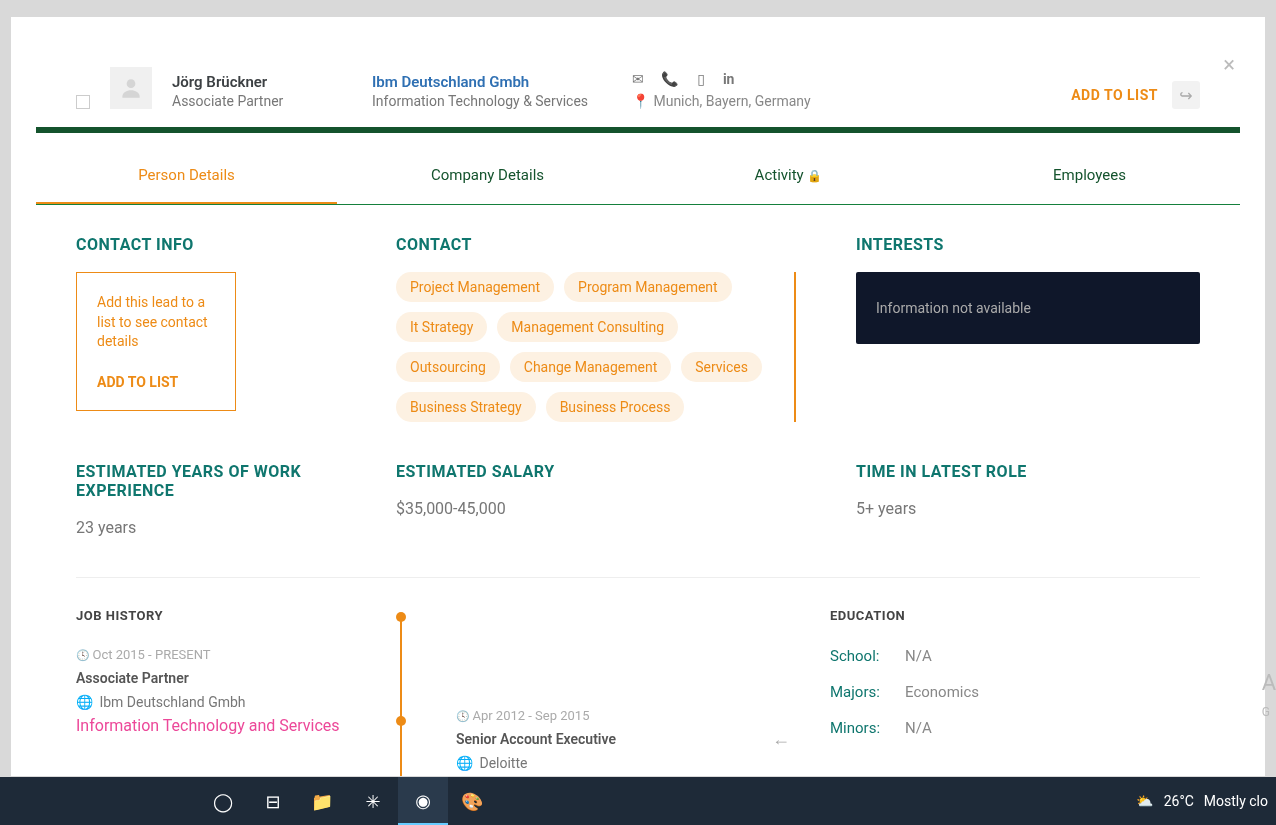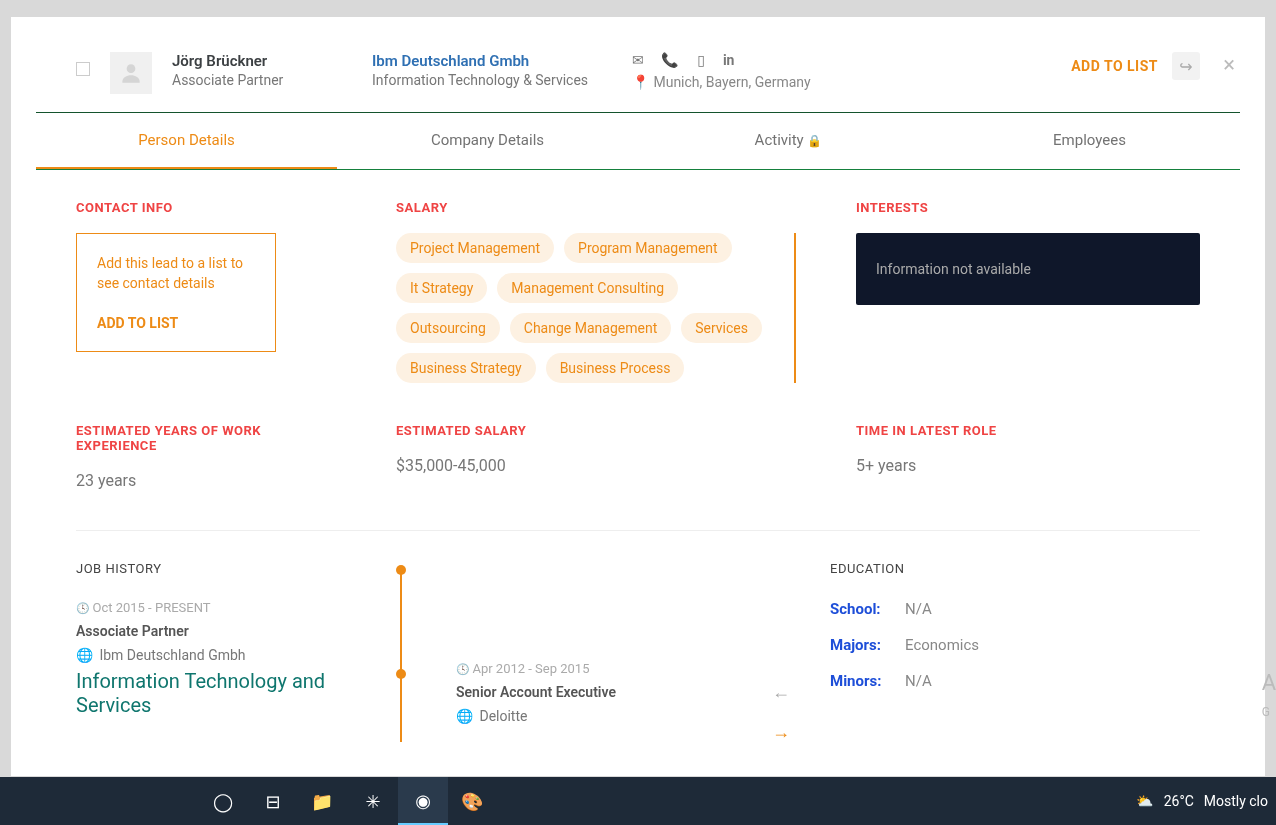--- a/index.html
+++ b/index.html
@@ -1,72 +1,72 @@
 <!DOCTYPE html>
 <html><head>
 <meta charset="utf-8">
 <style>
 *{box-sizing:border-box;margin:0;padding:0;font-family:-apple-system,BlinkMacSystemFont,"Segoe UI",Roboto,sans-serif}
 body{background:#d9d9d9;height:825px;width:1276px;overflow:hidden;position:relative}
 .modal{position:absolute;top:17px;left:11px;right:11px;bottom:49px;background:#fff;overflow-y:auto}
 .close-x{position:absolute;top:35px;right:30px;color:#bbb;font-size:22px;cursor:pointer}
-.header{display:flex;align-items:flex-start;padding:35px 40px 18px 40px;border-bottom:1px solid #14532d;margin:0 25px}
+.header{display:flex;align-items:flex-end;padding:35px 40px 18px 40px;border-bottom:6px solid #14532d;margin:15px 25px}
 .chk{width:14px;height:14px;border:1px solid #ccc;margin-top:10px;margin-right:20px}
 .avatar{width:42px;height:42px;background:#f0f0f0;margin-right:20px;display:flex;align-items:center;justify-content:center}
 .avatar svg{width:26px;height:26px;fill:#d5d5d5}
 .name-col{flex:0 0 200px}
 .name{font-weight:600;color:#3c4043;font-size:15px}
 .role{color:#777;font-size:14px;margin-top:2px}
 .comp-col{flex:0 0 260px}
 .company{color:#2f70b3;font-weight:600;font-size:15px}
 .industry{color:#777;font-size:14px;margin-top:2px}
 .contact-col{flex:0 0 260px}
 .icon-row{display:flex;gap:18px;color:#777;font-size:14px;margin-bottom:6px}
 .loc-row{color:#888;font-size:14px}
 .loc-row .pin{color:#bbb;margin-right:4px}
 .actions{margin-left:auto;display:flex;align-items:center;gap:14px}
 .add-list-btn{color:#ed8b16;font-weight:700;font-size:14px;letter-spacing:.5px}
 .share-btn{width:28px;height:28px;background:#f2f2f2;border-radius:3px;display:flex;align-items:center;justify-content:center;color:#aaa}
 .tabs{display:flex;margin:0 25px;border-bottom:1px solid #15803d}
-.tab{flex:1;text-align:center;padding:18px 0;color:#737373;font-size:15px;cursor:pointer}
+.tab{flex:1;text-align:center;padding:18px 0;color:#14532d;font-size:15px;cursor:pointer}
 .tab.active{color:#ed8b16;border-bottom:2px solid #ed8b16}
 .lock{font-size:12px}
 .content{padding:30px 65px 20px 65px}
 .row3{display:flex;gap:60px;margin-bottom:40px}
 .col1{flex:0 0 260px}
 .col2{flex:0 0 400px}
 .col3{flex:1}
-.sec-h{font-weight:700;letter-spacing:.5px;color:#ef4444;font-size:13px;margin-bottom:18px}
-.cta-box{border:1px solid #ed8b16;padding:20px;width:200px}
+.sec-h{font-weight:700;letter-spacing:.5px;color:#0f766e;font-size:16px;margin-bottom:18px}
+.cta-box{border:1px solid #ed8b16;padding:20px;width:160px}
 .cta-box p{color:#ed8b16;font-size:14px;line-height:1.4;margin-bottom:22px}
 .cta-box .btn{color:#ed8b16;font-weight:700;font-size:14px}
 .skills{display:flex;flex-wrap:wrap;gap:10px;max-height:150px;overflow:hidden;border-right:2px solid #ed8b16;padding-right:6px}
 .skill{background:#fdf1e2;color:#ed8b16;padding:7px 14px;border-radius:20px;font-size:14px}
 .info-empty{background:#0f172a;color:#aaa;padding:28px 20px;font-size:14px;border-radius:2px}
 .val{color:#777;font-size:16px}
 .divider{border:none;border-top:1px solid #eee;margin:20px 0 30px 0}
 .jobsec{display:flex;gap:20px}
 .jh-col{flex:0 0 300px}
-.jh-h{font-weight:400;color:#444;font-size:13px;margin-bottom:24px;letter-spacing:.5px}
+.jh-h{font-weight:700;color:#444;font-size:13px;margin-bottom:24px;letter-spacing:.5px}
 .job-block{margin-bottom:18px}
 .jb-date{color:#aaa;font-size:13px;margin-bottom:8px}
 .jb-date::before{content:"🕓 ";font-size:11px;color:#ccc}
 .jb-title{font-weight:600;color:#555;font-size:14px;margin-bottom:8px}
 .jb-comp{color:#777;font-size:14px;margin-bottom:6px}
 .jb-comp .globe{color:#ed8b16;margin-right:6px}
-.jb-ind{color:#0f766e;font-size:20px}
+.jb-ind{color:#ec4899;font-size:16px}
 .timeline{flex:0 0 40px;position:relative}
 .tl-line{position:absolute;left:4px;top:8px;bottom:0;width:2px;background:#ed8b16}
 .tl-dot{position:absolute;left:0;width:10px;height:10px;background:#ed8b16;border-radius:50%}
 .job2-col{flex:1;padding-top:100px;position:relative}
 .nav-arrows{position:absolute;right:20px;top:120px;display:flex;flex-direction:column;gap:18px;color:#aaa;font-size:18px}
 .nav-arrows .down{color:#ed8b16}
 .edu{flex:0 0 370px}
 .edu-row{display:flex;margin-bottom:18px;font-size:15px}
-.edu-label{flex:0 0 75px;font-weight:700;color:#1d4ed8}
+.edu-label{flex:0 0 75px;font-weight:400;color:#0f766e}
 .edu-val{color:#888}
 .taskbar{position:absolute;bottom:0;left:0;right:0;height:48px;background:#1e2a38;display:flex;align-items:center}
 .tb-spacer{width:198px}
 .tb-icon{width:50px;height:48px;display:flex;align-items:center;justify-content:center;color:#fff;font-size:18px}
 .tb-icon.active{background:#2a3a4c;border-bottom:2px solid #6cf}
 .tb-right{margin-left:auto;display:flex;align-items:center;gap:10px;padding-right:8px;color:#fff;font-size:14px}
 .letter-hint{position:absolute;right:0;top:670px;color:#bbb;font-size:22px;line-height:1.2;text-align:left}
 </style>
 </head>
 <body>
@@ -117,21 +117,21 @@
   <div class="content">
     <div class="row3">
       <div class="col1">
         <div class="sec-h">CONTACT INFO</div>
         <div class="cta-box">
           <p>Add this lead to a list to see contact details</p>
           <div class="btn">ADD TO LIST</div>
         </div>
       </div>
       <div class="col2">
-        <div class="sec-h">SALARY</div>
+        <div class="sec-h">CONTACT</div>
         <div class="skills" id="skills-container">
             <div class="skill">Project Management</div>
             <div class="skill">Program Management</div>
             <div class="skill">It Strategy</div>
             <div class="skill">Management Consulting</div>
             <div class="skill">Outsourcing</div>
             <div class="skill">Change Management</div>
             <div class="skill">Services</div>
             <div class="skill">Business Strategy</div>
             <div class="skill">Business Process</div>

